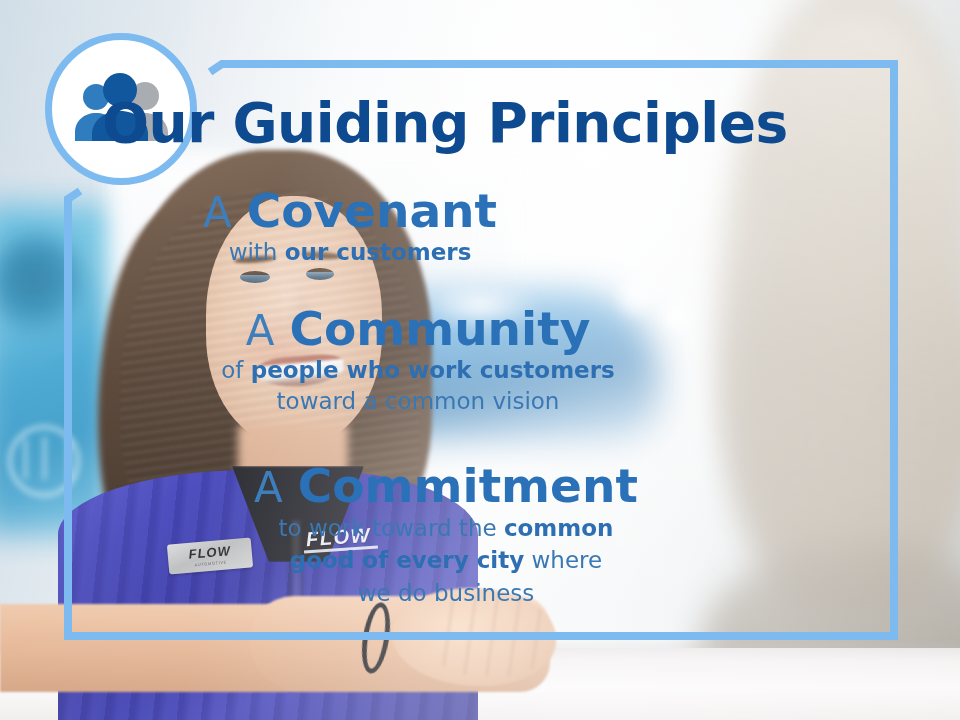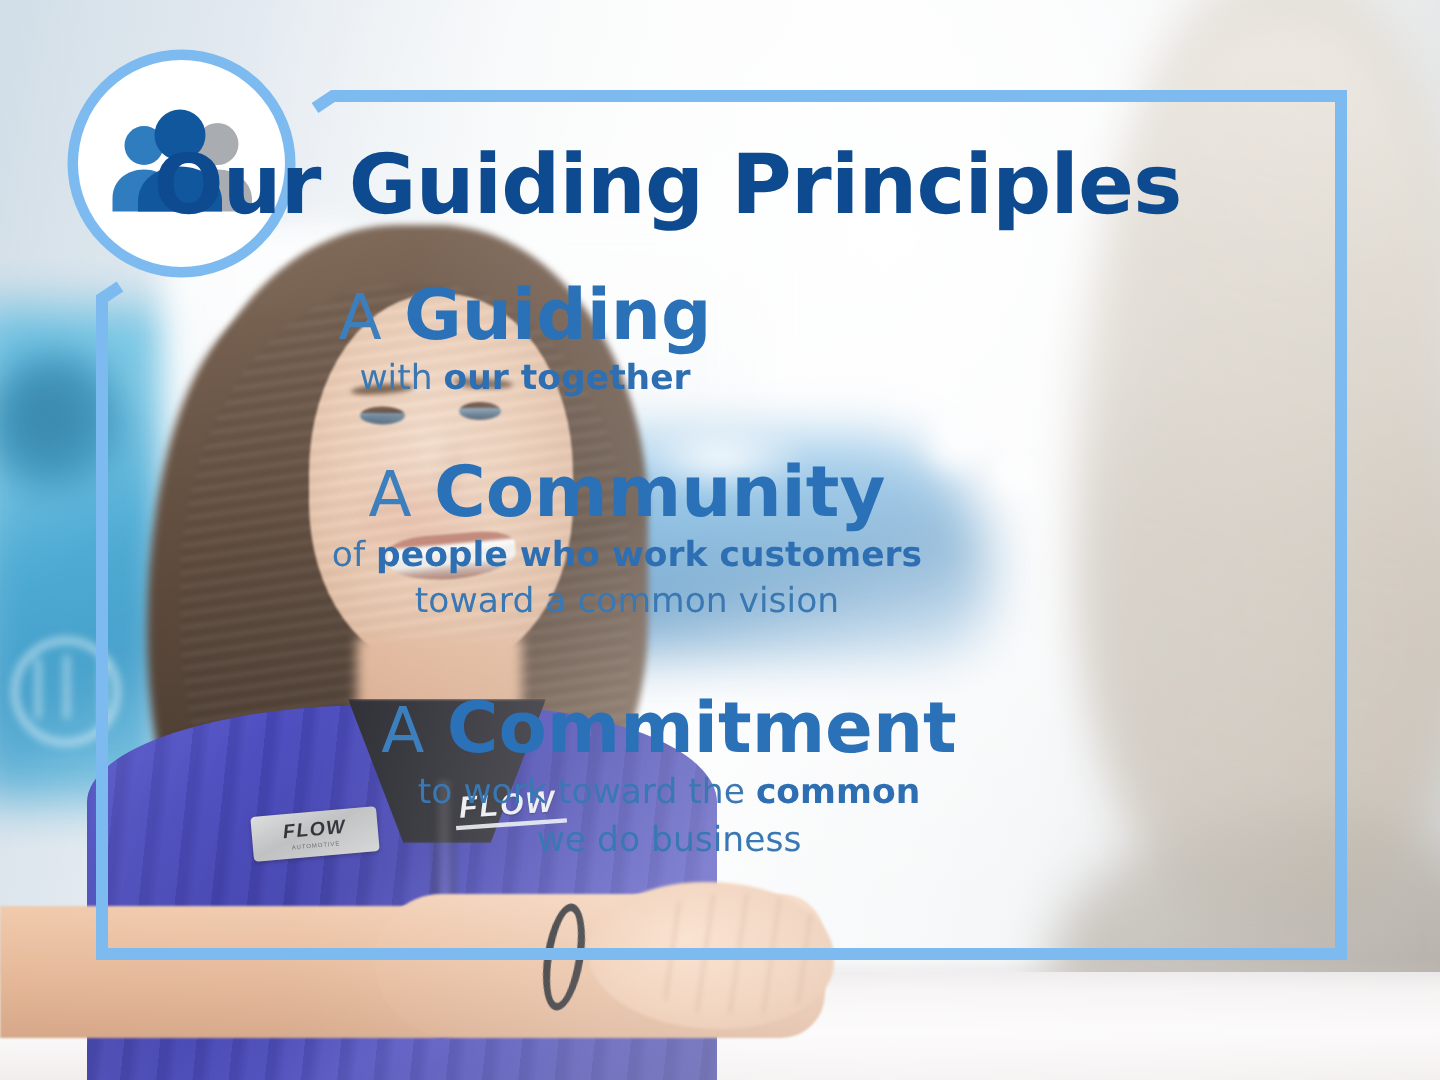--- a/index.html
+++ b/index.html
@@ -658,24 +658,24 @@
     </svg>
   </div>
 
   <div class="content">
 
     <div class="poster-title">Our Guiding Principles</div>
 
     <div class="principle p1">
       <div class="p-head">
         <span class="art">A</span>
-        <span class="word">Guiding</span>
+        <span class="word">Covenant</span>
       </div>
       <div class="p-sub">
-        <span>with </span><b>our together</b>
+        <span>with </span><b>our customers</b>
       </div>
     </div>
 
     <div class="principle p2">
       <div class="p-head">
         <span class="art">A</span>
         <span class="word">Community</span>
       </div>
       <div class="p-sub">
         <span>of </span><b>people who work customers</b>
@@ -687,18 +687,21 @@
 
     <div class="principle p3">
       <div class="p-head">
         <span class="art">A</span>
         <span class="word">Commitment</span>
       </div>
       <div class="p-sub">
         <span>to work toward the </span><b>common</b>
       </div>
       <div class="p-sub">
+        <b>good of every city</b><span> where</span>
+      </div>
+      <div class="p-sub">
         <span>we do business</span>
       </div>
     </div>
 
   </div>
 </div>
 
 </body></html>

